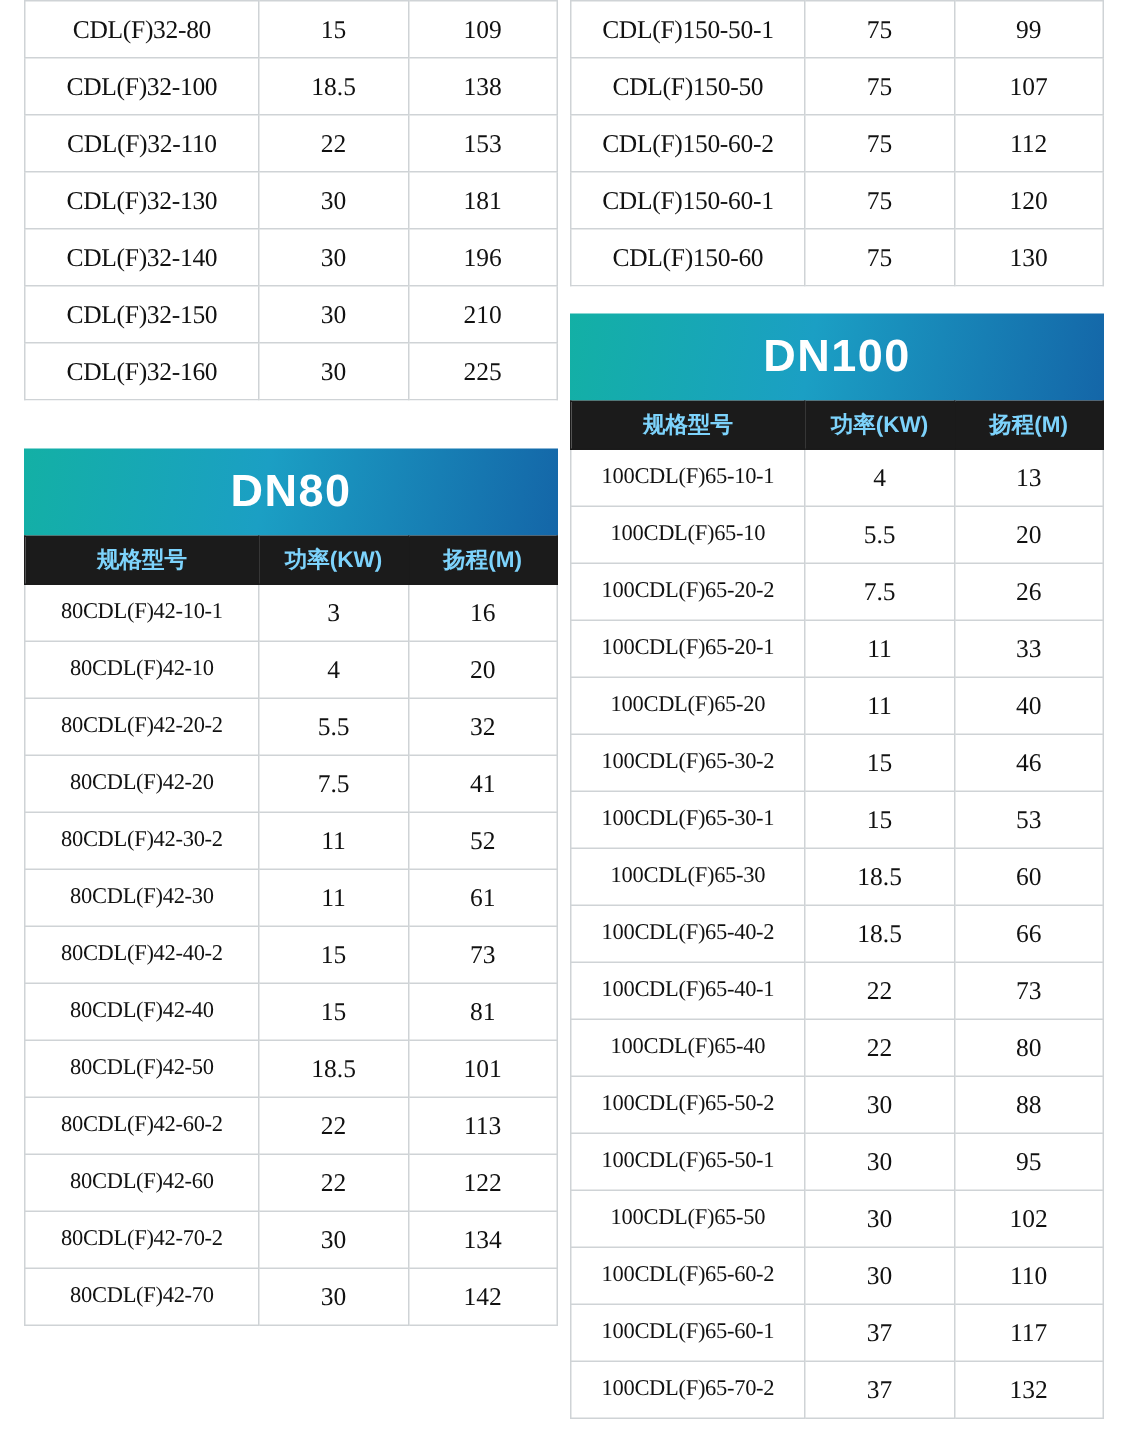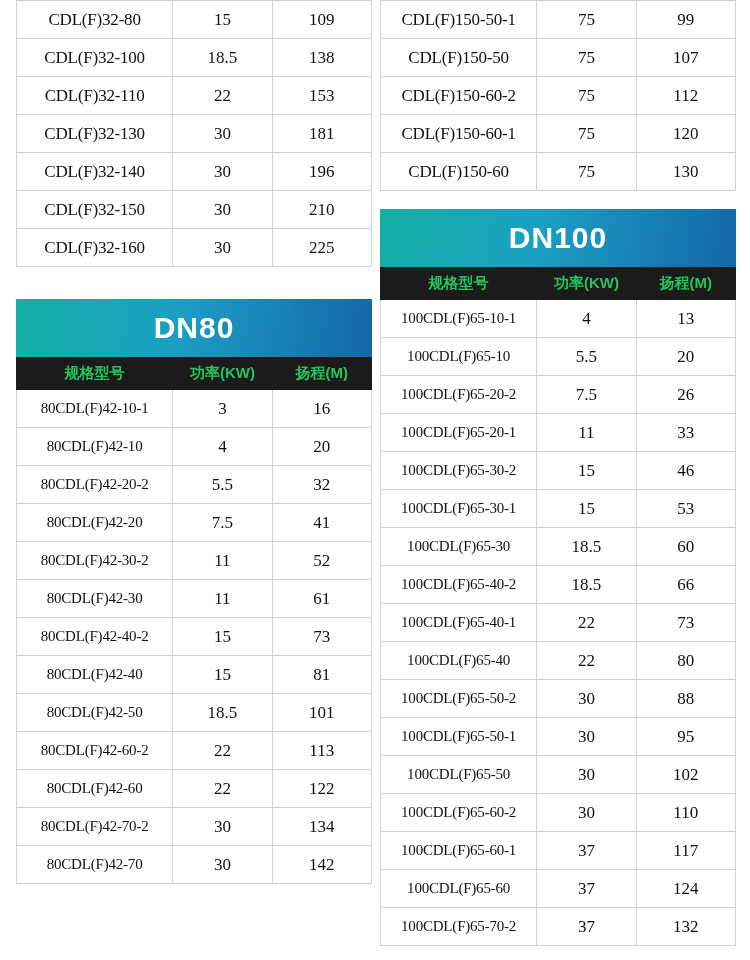--- a/index.html
+++ b/index.html
@@ -39,21 +39,21 @@
   table.spec col.c2 { width: 28%; }
   table.spec col.c3 { width: 28%; }
 
   td.model { font-size: 17px; letter-spacing: -0.2px; }
   td.model.small { font-size: 15px; }
   td.num { font-size: 17px; }
 
   
   tr.colhead th {
     background: #1b1b1b;
-    color: #22c55e;
+    color: #7dd3fc;
     font-family: "Liberation Sans", sans-serif;
     font-weight: bold;
     font-size: 15px;
     height: 32px;
     border: 1px solid #1b1b1b;
   }
 
   
   .banner {
     height: 58px;
@@ -287,20 +287,25 @@
               <td class="model small">100CDL(F)65-20-2</td>
               <td class="num">7.5</td>
               <td class="num">26</td>
             </tr>
             <tr>
               <td class="model small">100CDL(F)65-20-1</td>
               <td class="num">11</td>
               <td class="num">33</td>
             </tr>
             <tr>
+              <td class="model small">100CDL(F)65-20</td>
+              <td class="num">11</td>
+              <td class="num">40</td>
+            </tr>
+            <tr>
               <td class="model small">100CDL(F)65-30-2</td>
               <td class="num">15</td>
               <td class="num">46</td>
             </tr>
             <tr>
               <td class="model small">100CDL(F)65-30-1</td>
               <td class="num">15</td>
               <td class="num">53</td>
             </tr>
             <tr>
@@ -342,25 +347,20 @@
               <td class="model small">100CDL(F)65-60-2</td>
               <td class="num">30</td>
               <td class="num">110</td>
             </tr>
             <tr>
               <td class="model small">100CDL(F)65-60-1</td>
               <td class="num">37</td>
               <td class="num">117</td>
             </tr>
             <tr>
-              <td class="model small">100CDL(F)65-60</td>
-              <td class="num">37</td>
-              <td class="num">124</td>
-            </tr>
-            <tr>
               <td class="model small">100CDL(F)65-70-2</td>
               <td class="num">37</td>
               <td class="num">132</td>
             </tr>
           </tbody>
       </table>
     </div>
 
   </div>
 

